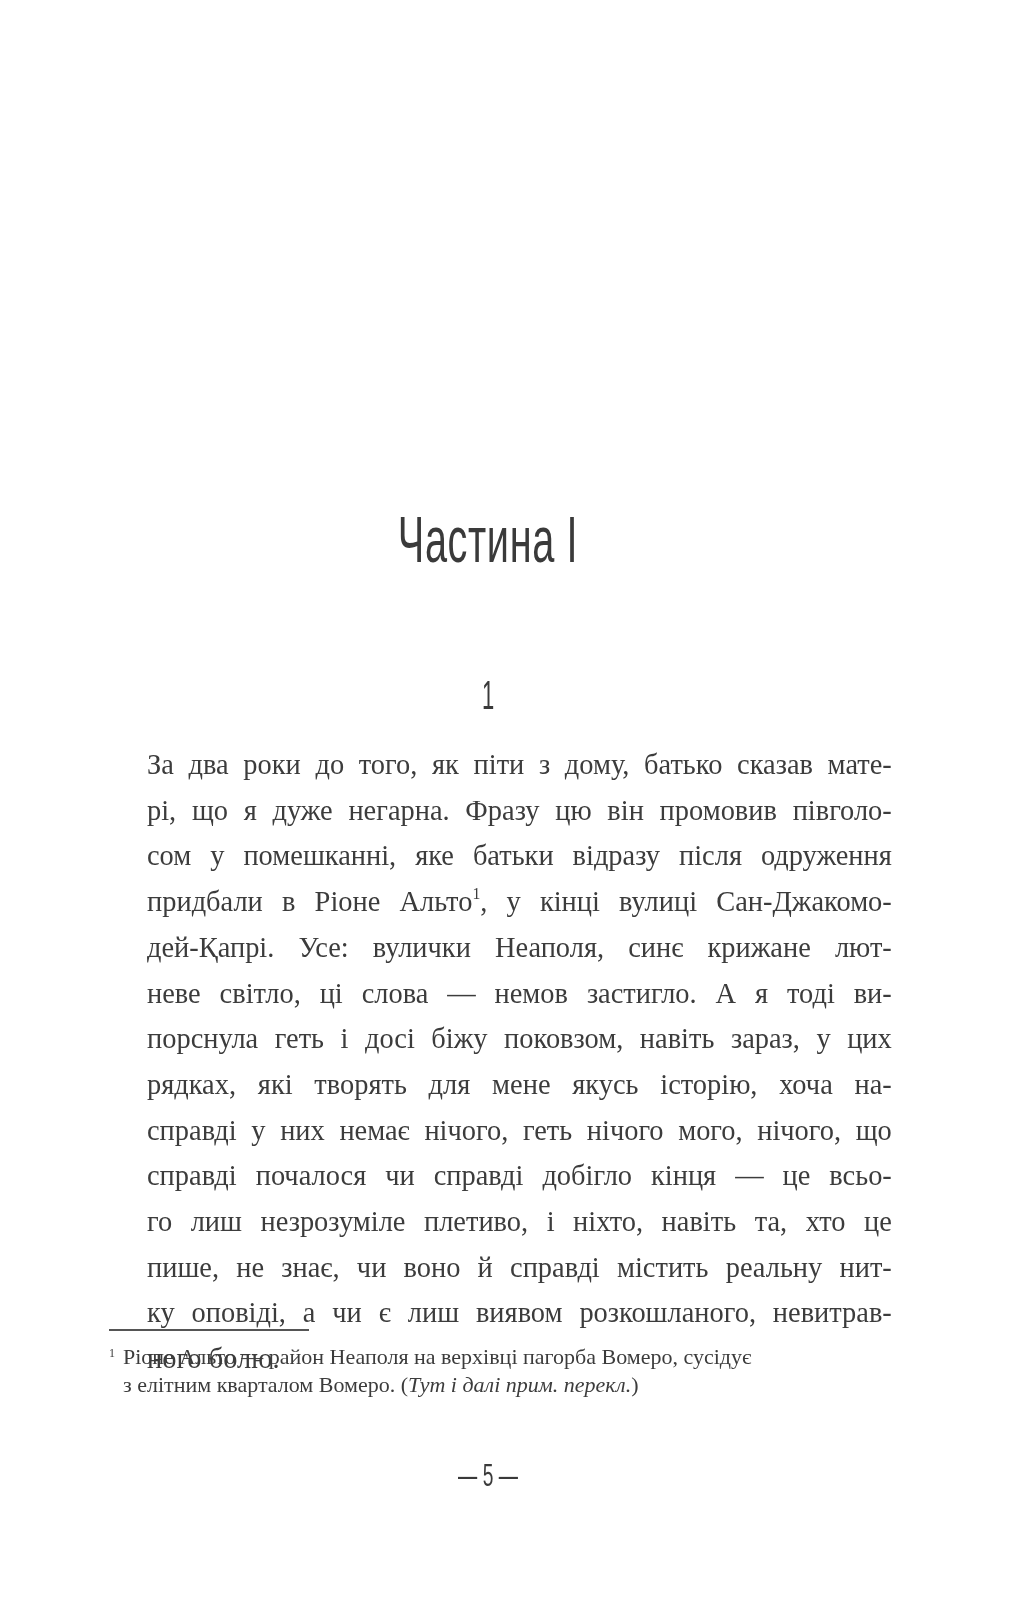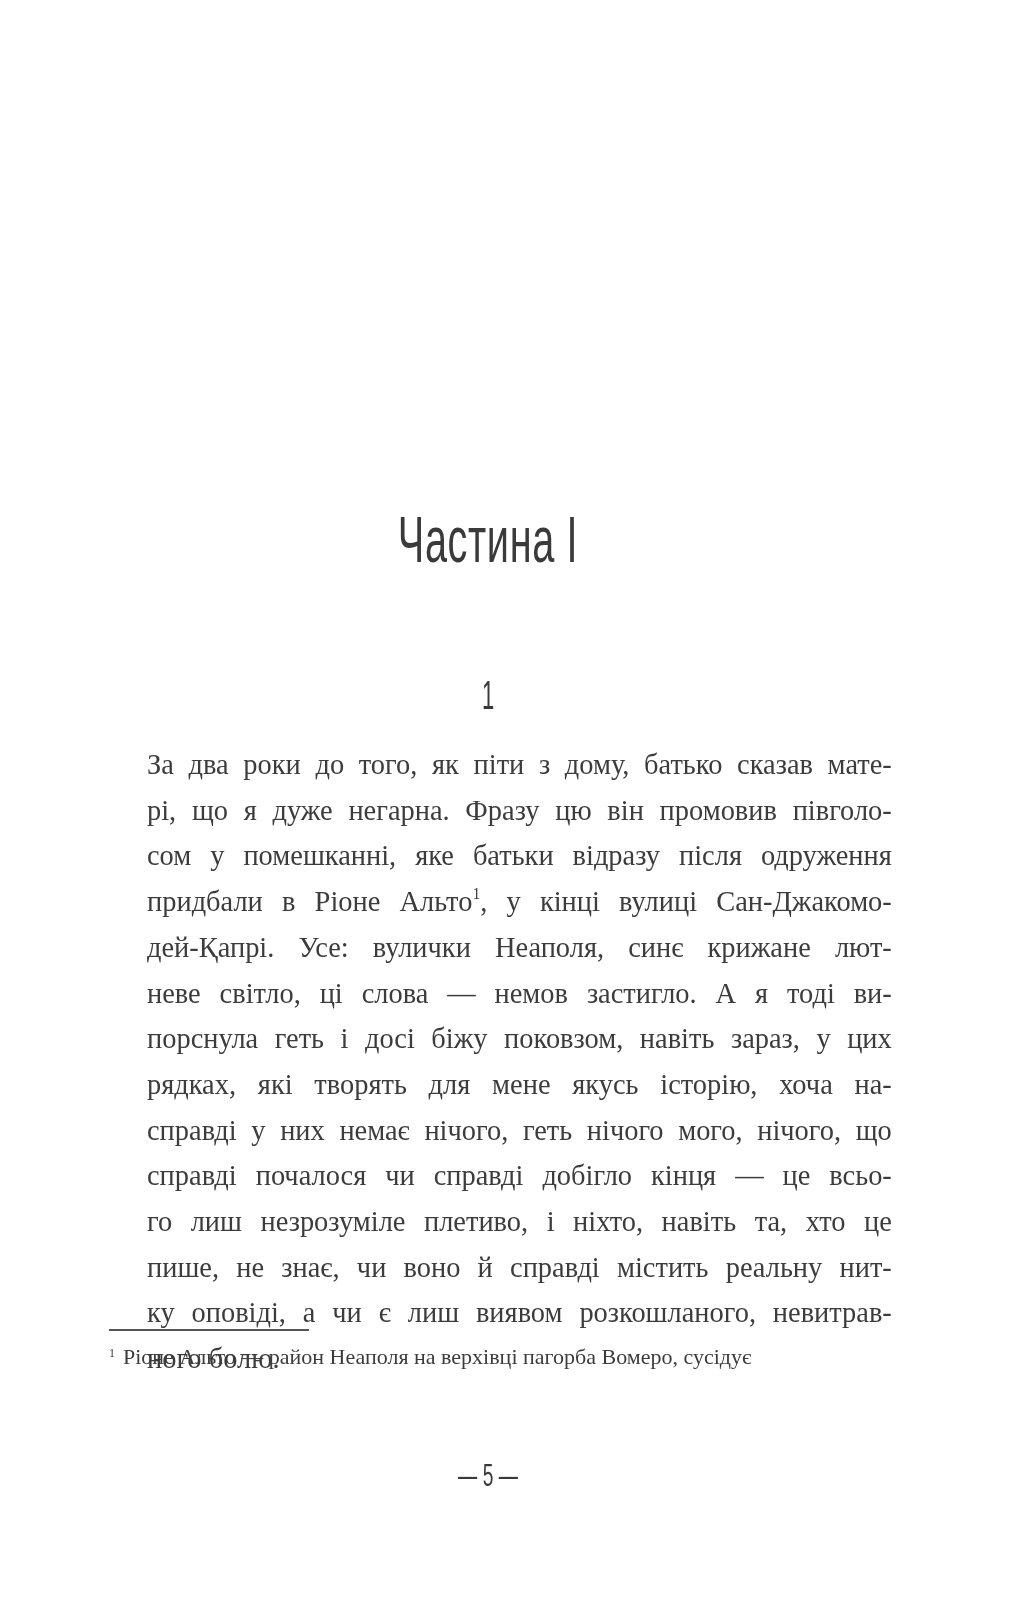--- a/index.html
+++ b/index.html
@@ -119,18 +119,19 @@
     <span class="body-line">ку оповіді, а чи є лиш виявом розкошланого, невитрав-</span>
     <span class="body-line last">ного болю.</span>
   </div>
 
   <div class="footnote-rule"></div>
 
   <div class="footnote">
     <span class="fn-marker">1</span>
     <div class="fn-body">
       <span class="fn-line">Ріоне Альто — район Неаполя на верхівці пагорба Вомеро, сусідує</span>
+      <span class="fn-line"><span>з елітним кварталом Вомеро. (</span><span class="fn-italic">Тут і далі прим. перекл.</span><span>)</span></span>
     </div>
   </div>
 
   <div class="page-number">— 5 —</div>
 
 </div>
 
 </body></html>

